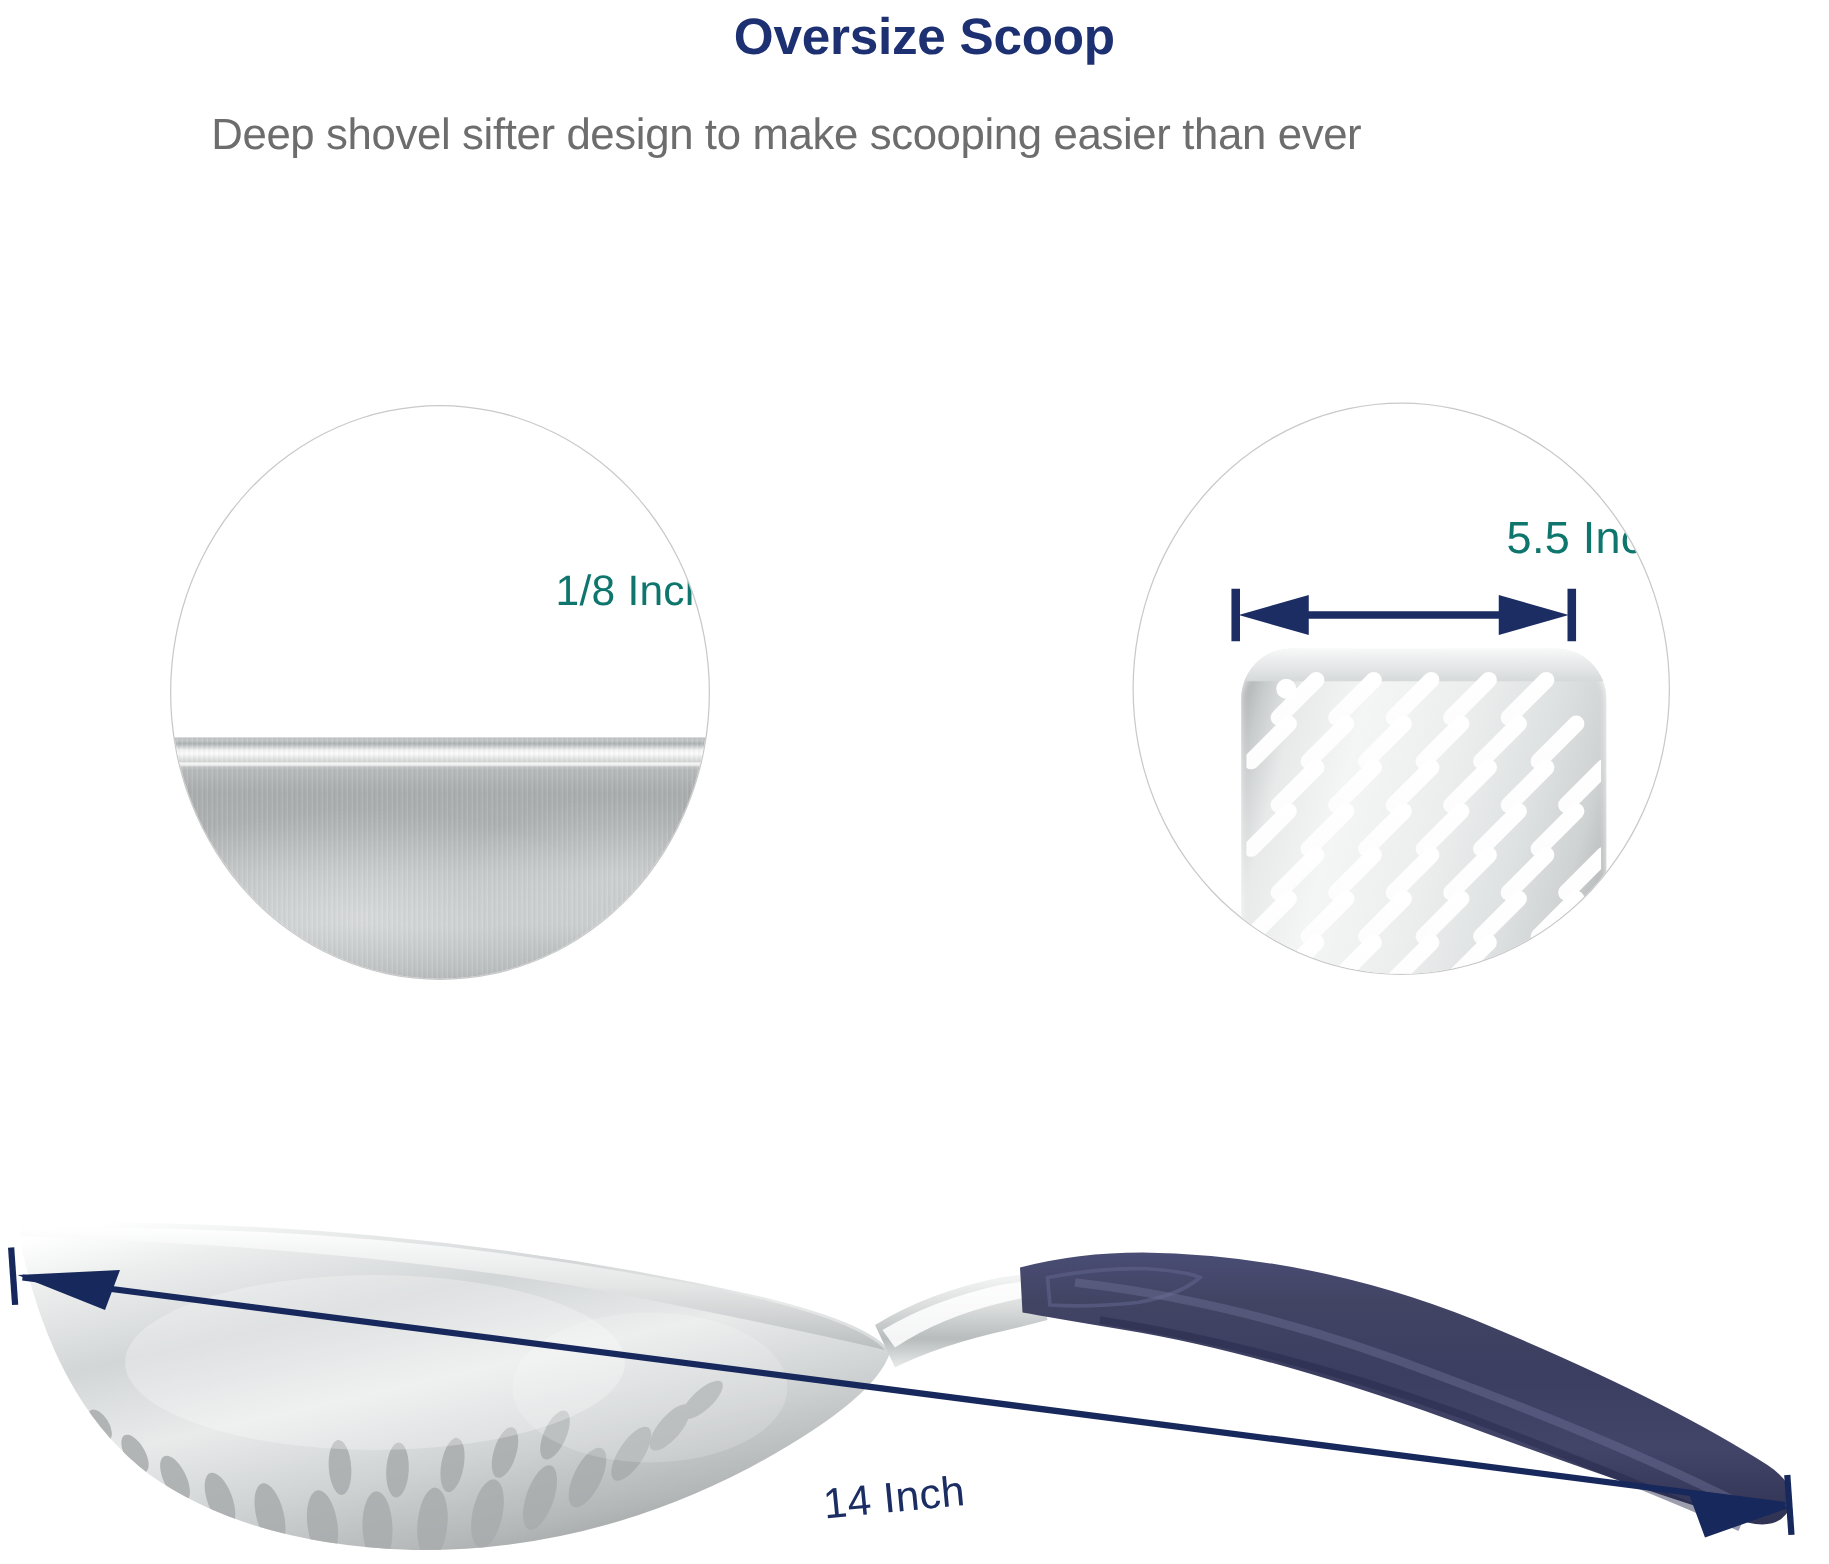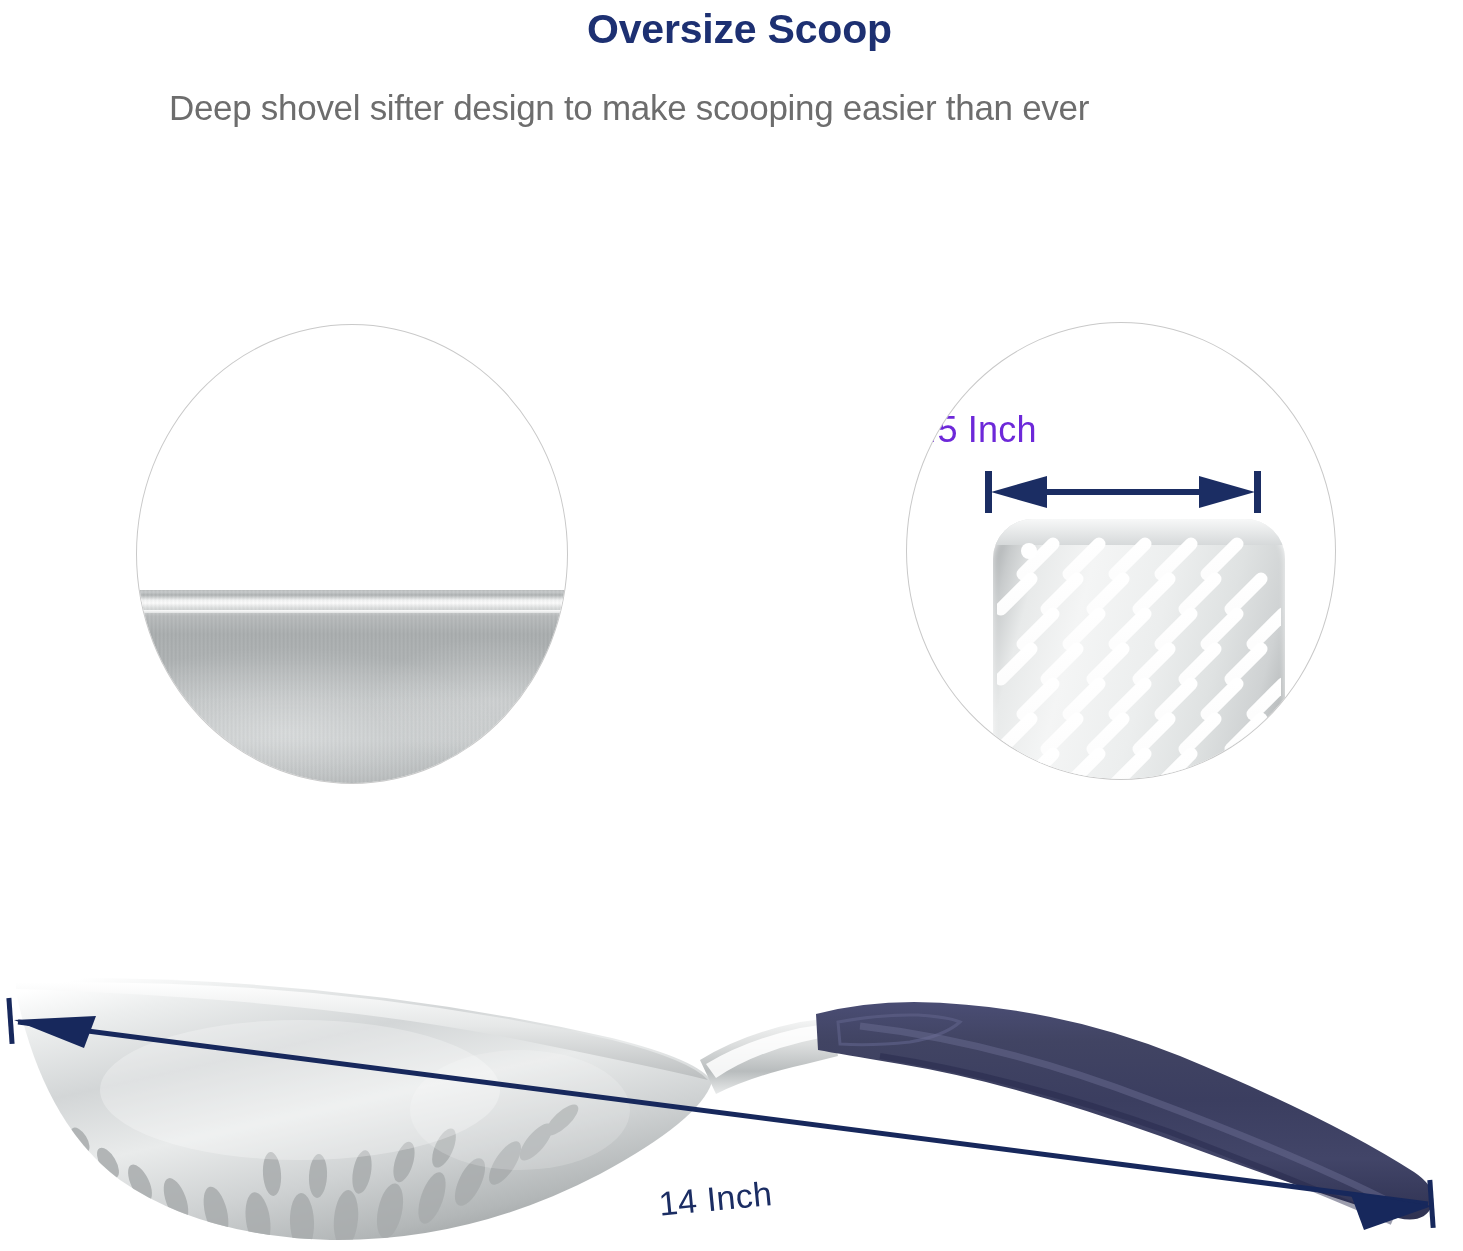--- a/index.html
+++ b/index.html
@@ -31,22 +31,22 @@
     position: absolute;
     border-radius: 50%;
     border: 1px solid #c9c9c9;
     background: #ffffff;
     overflow: hidden;
   }
   #callout-thickness { left: 136px; top: 324px; width: 432px; height: 460px; }
   #callout-width     { left: 906px; top: 322px; width: 430px; height: 458px; }
 
   .callout-label {
-    position: absolute; width: 100%; text-align: left;
-    color: #6d28d9; font-size: 34px; letter-spacing: 0.2px;
+    position: absolute; width: 100%; text-align: right;
+    color: #0f766e; font-size: 34px; letter-spacing: 0.2px;
     z-index: 6;
   }
   #label-thickness { top: 129px; }
   #label-width     { top: 86px; font-size: 36px; }
 
   
   .metal-slab {
     position: absolute; left: -4px; right: -4px; top: 265px; bottom: -10px;
     background:
       linear-gradient(to bottom,
@@ -112,20 +112,21 @@
 <div class="page">
 
   <div class="title">Oversize Scoop</div>
   <div class="subtitle">Deep shovel sifter design to make scooping easier than ever</div>
 
   <div class="callout" id="callout-thickness">
 
     <div class="metal-slab"></div>
     <div class="metal-bevel"></div>
 
+    <div class="callout-label" id="label-thickness">1/8 Inch</div>
 
   </div>
 
   <div class="callout" id="callout-width">
 
     <div class="callout-label" id="label-width">5.5 Inch</div>
 
     <svg class="dim-arrow" style="left:78px; top:146px;" width="276" height="46" viewBox="0 0 276 46">
       <rect x="0" y="2" width="7" height="42" fill="#1b2d63"></rect>
       <rect x="269" y="2" width="7" height="42" fill="#1b2d63"></rect>

